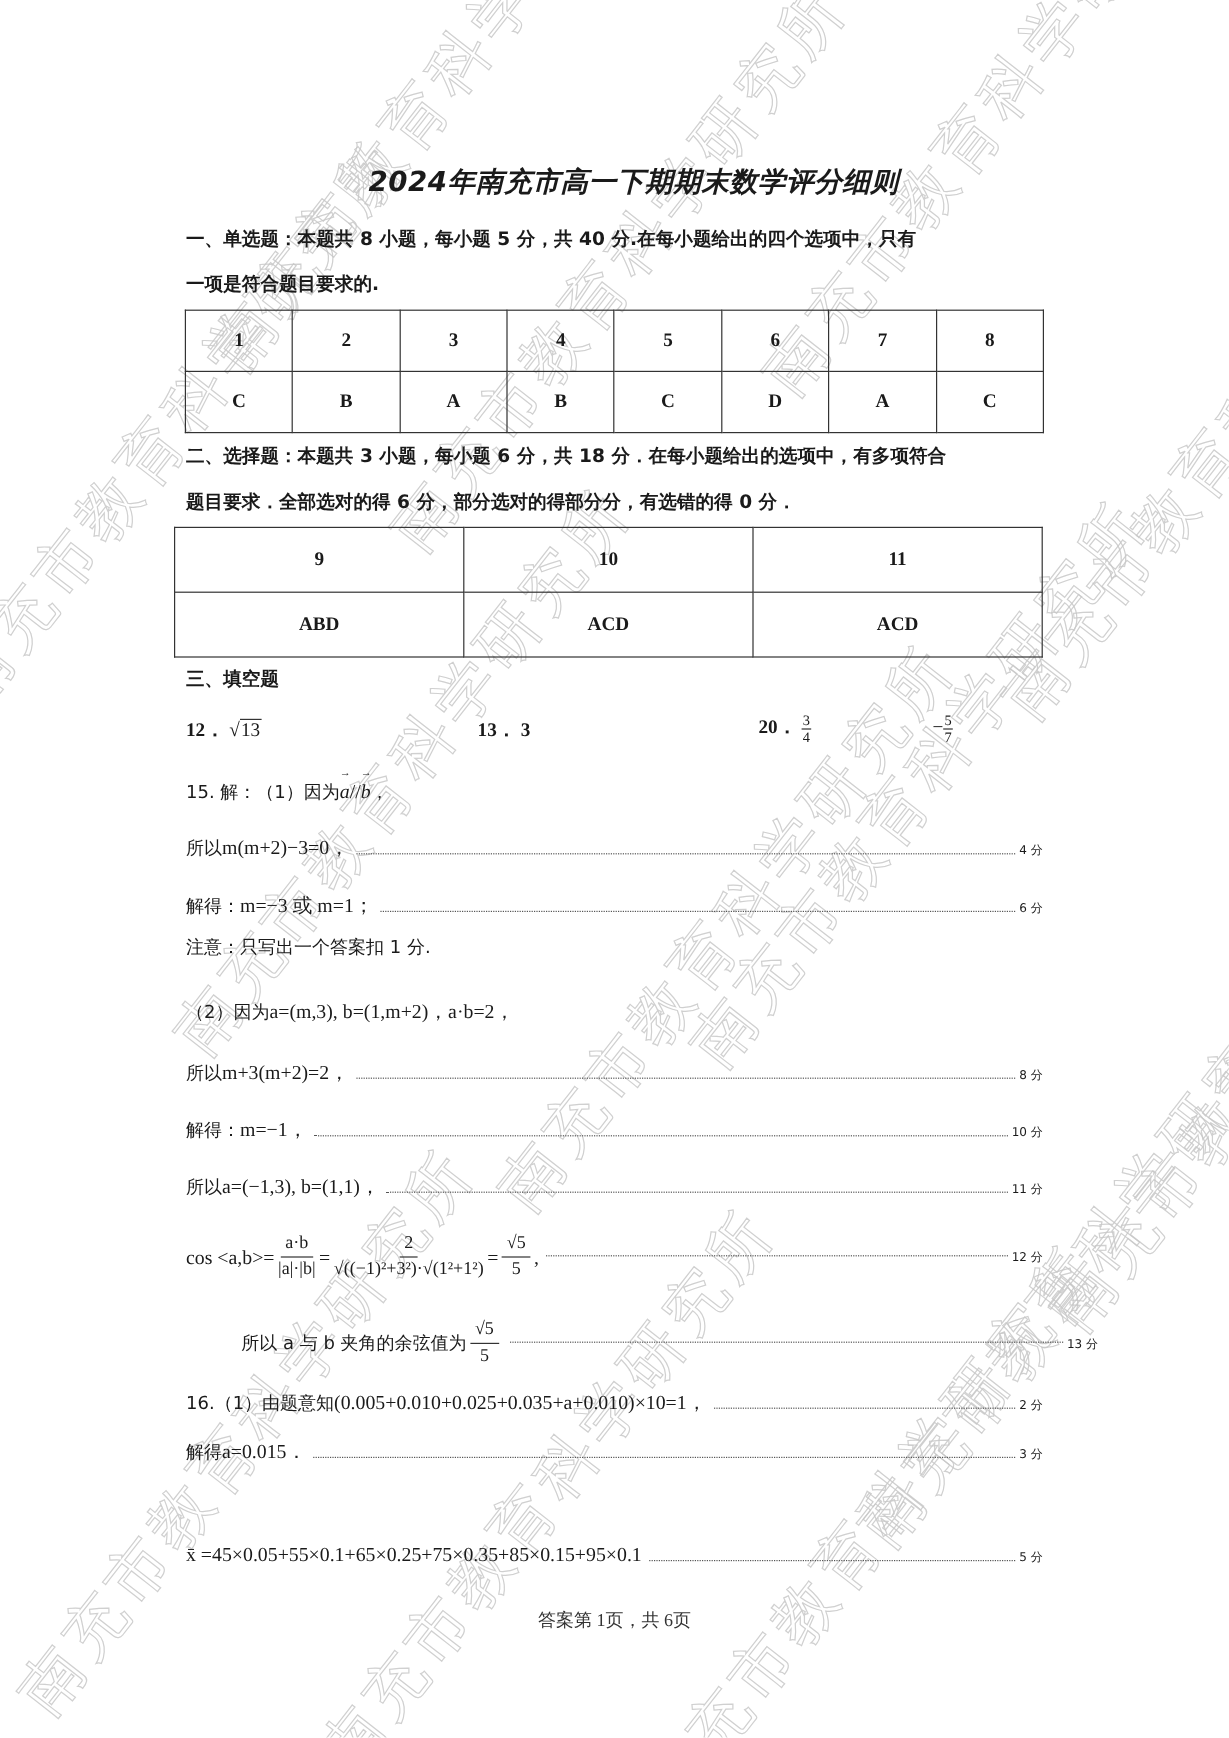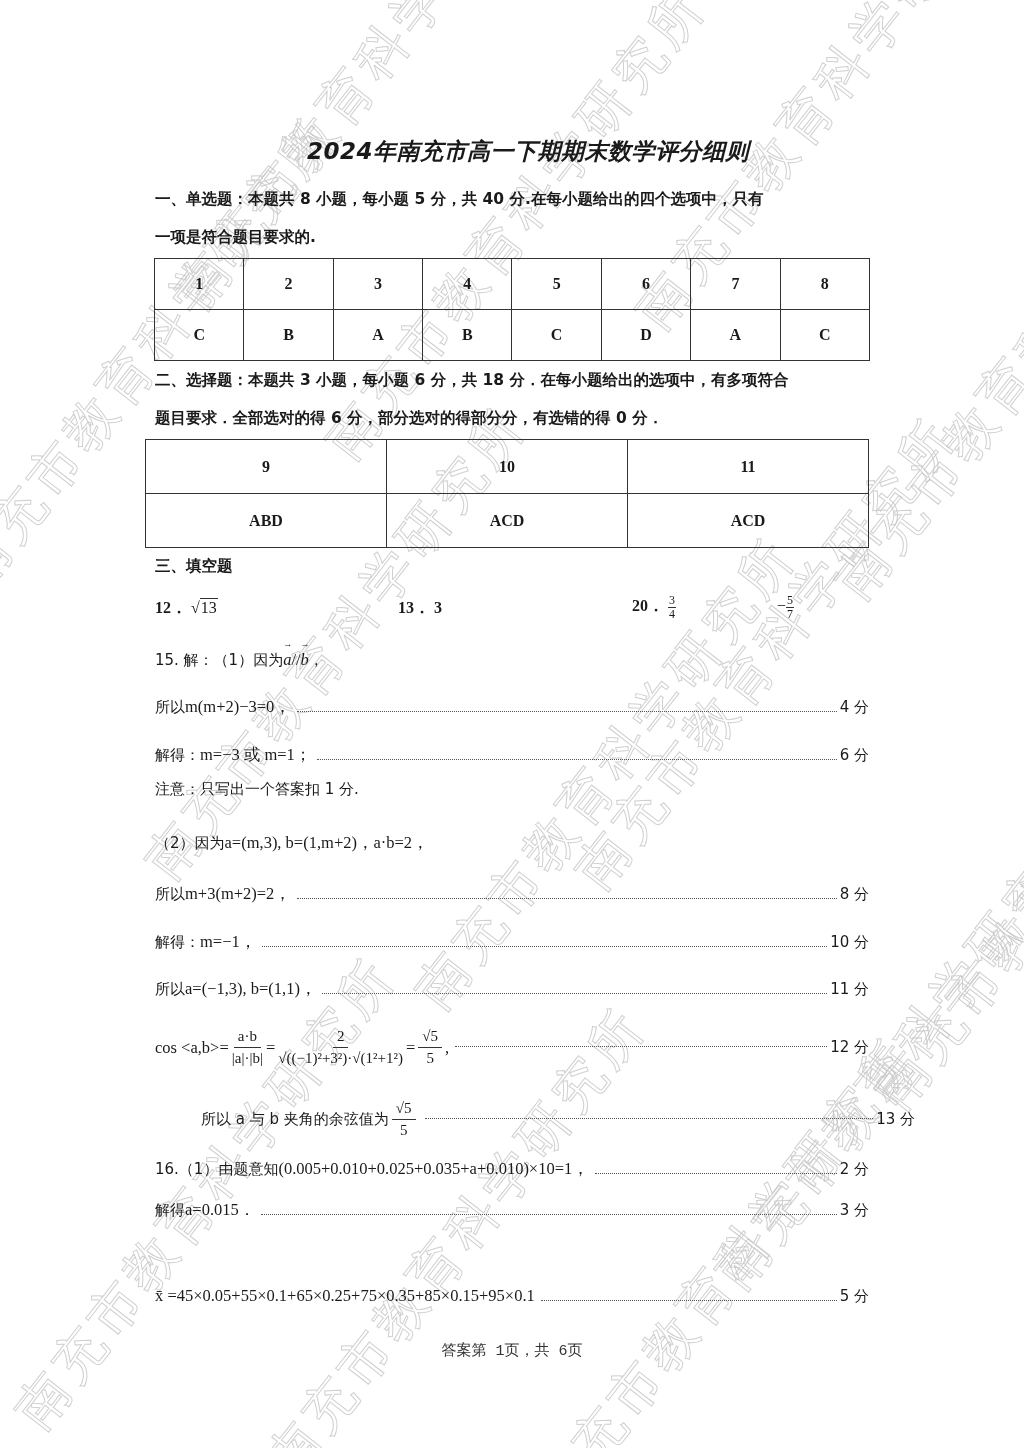--- a/index.html
+++ b/index.html
@@ -33,27 +33,27 @@
   .frac { display: inline-flex; flex-direction: column; align-items: center; vertical-align: middle; font-weight: normal; font-size: 12px; line-height: 13px; }
   .frac .num { border-bottom: 1px solid #333; padding: 0 1px; }
   .sqrt { font-weight: normal; margin-top: 23px; }
   .sqrt .rad { border-top: 1px solid #333; padding: 0 1px; }
   .line {
     position: absolute; left: 155px; width: 714px; font-size: 16px; display: flex; align-items: baseline; white-space: nowrap;
   }
   .line .cn { font-family: "DejaVu Sans", sans-serif; font-size: 15px; }
   .line .math { font-family: "Liberation Serif", serif; font-size: 16.5px; }
   .dots { flex: 1; border-bottom: 1.5px dotted #555; margin: 0 3px 4px 6px; height: 1px; }
-  .score { font-family: "DejaVu Sans", sans-serif; font-size: 15px; }
+  .score { font-family: "DejaVu Sans", sans-serif; font-size: 10px; }
   .vec { position: relative; font-style: italic; }
   .vec::before { content: "→"; position: absolute; top: -11px; left: 0; font-size: 9px; font-style: normal; }
   .bigfrac { display: inline-flex; flex-direction: column; align-items: center; vertical-align: middle; margin: 0 3px; font-size: 15px; }
   .bigfrac .num { border-bottom: 1px solid #333; padding: 0 4px 2px; }
   .bigfrac .den { padding-top: 2px; }
-  .footer { position: absolute; top: 1341px; left: 0; width: 1024px; text-align: center; font-family: Liberation Mono, monospace; font-size: 15px; color: #333; }
+  .footer { position: absolute; top: 1341px; left: 0; width: 1024px; text-align: center; font-family: Liberation Serif, serif; font-size: 15px; color: #333; }
 </style>
 </head>
 <body>
 
 <div class="watermark-layer">
   <div class="wm" style="left:160px;top:280px;">南充市教育科学研究所</div>
   <div class="wm" style="left:310px;top:430px;">南充市教育科学研究所</div>
   <div class="wm" style="left:620px;top:300px;">南充市教育科学研究所</div>
   <div class="wm" style="left:-60px;top:560px;">南充市教育科学研究所</div>
   <div class="wm" style="left:130px;top:850px;">南充市教育科学研究所</div>

